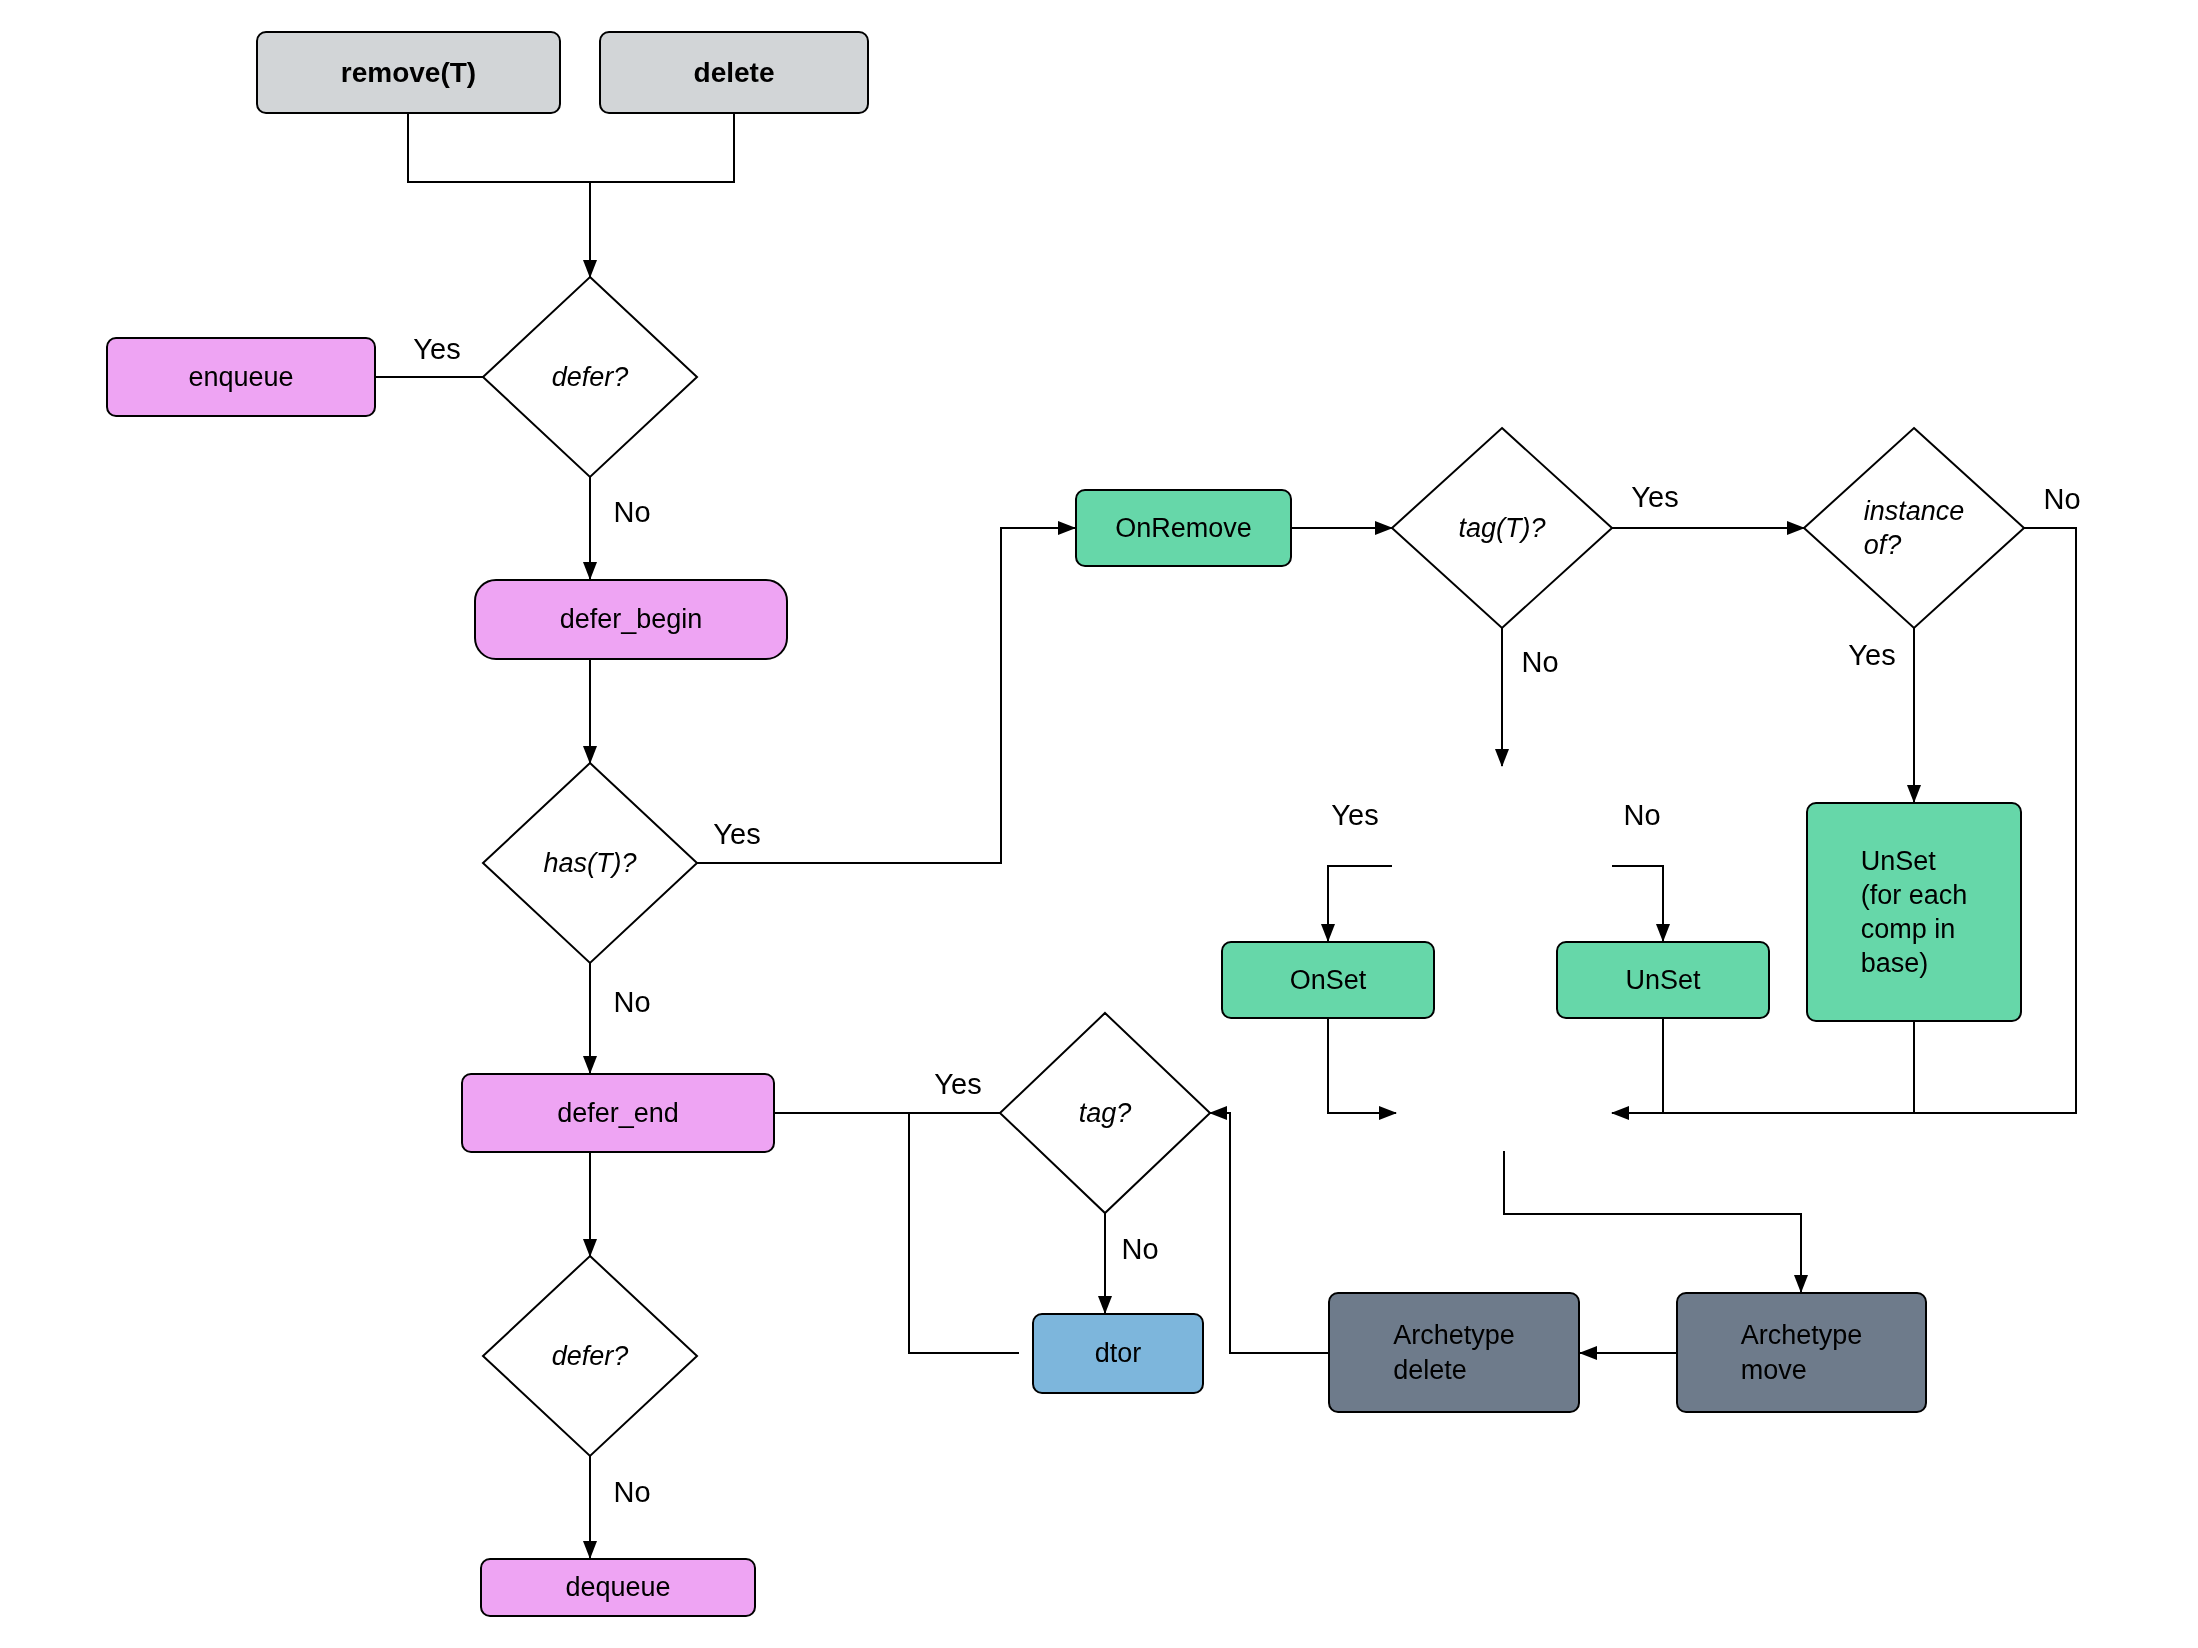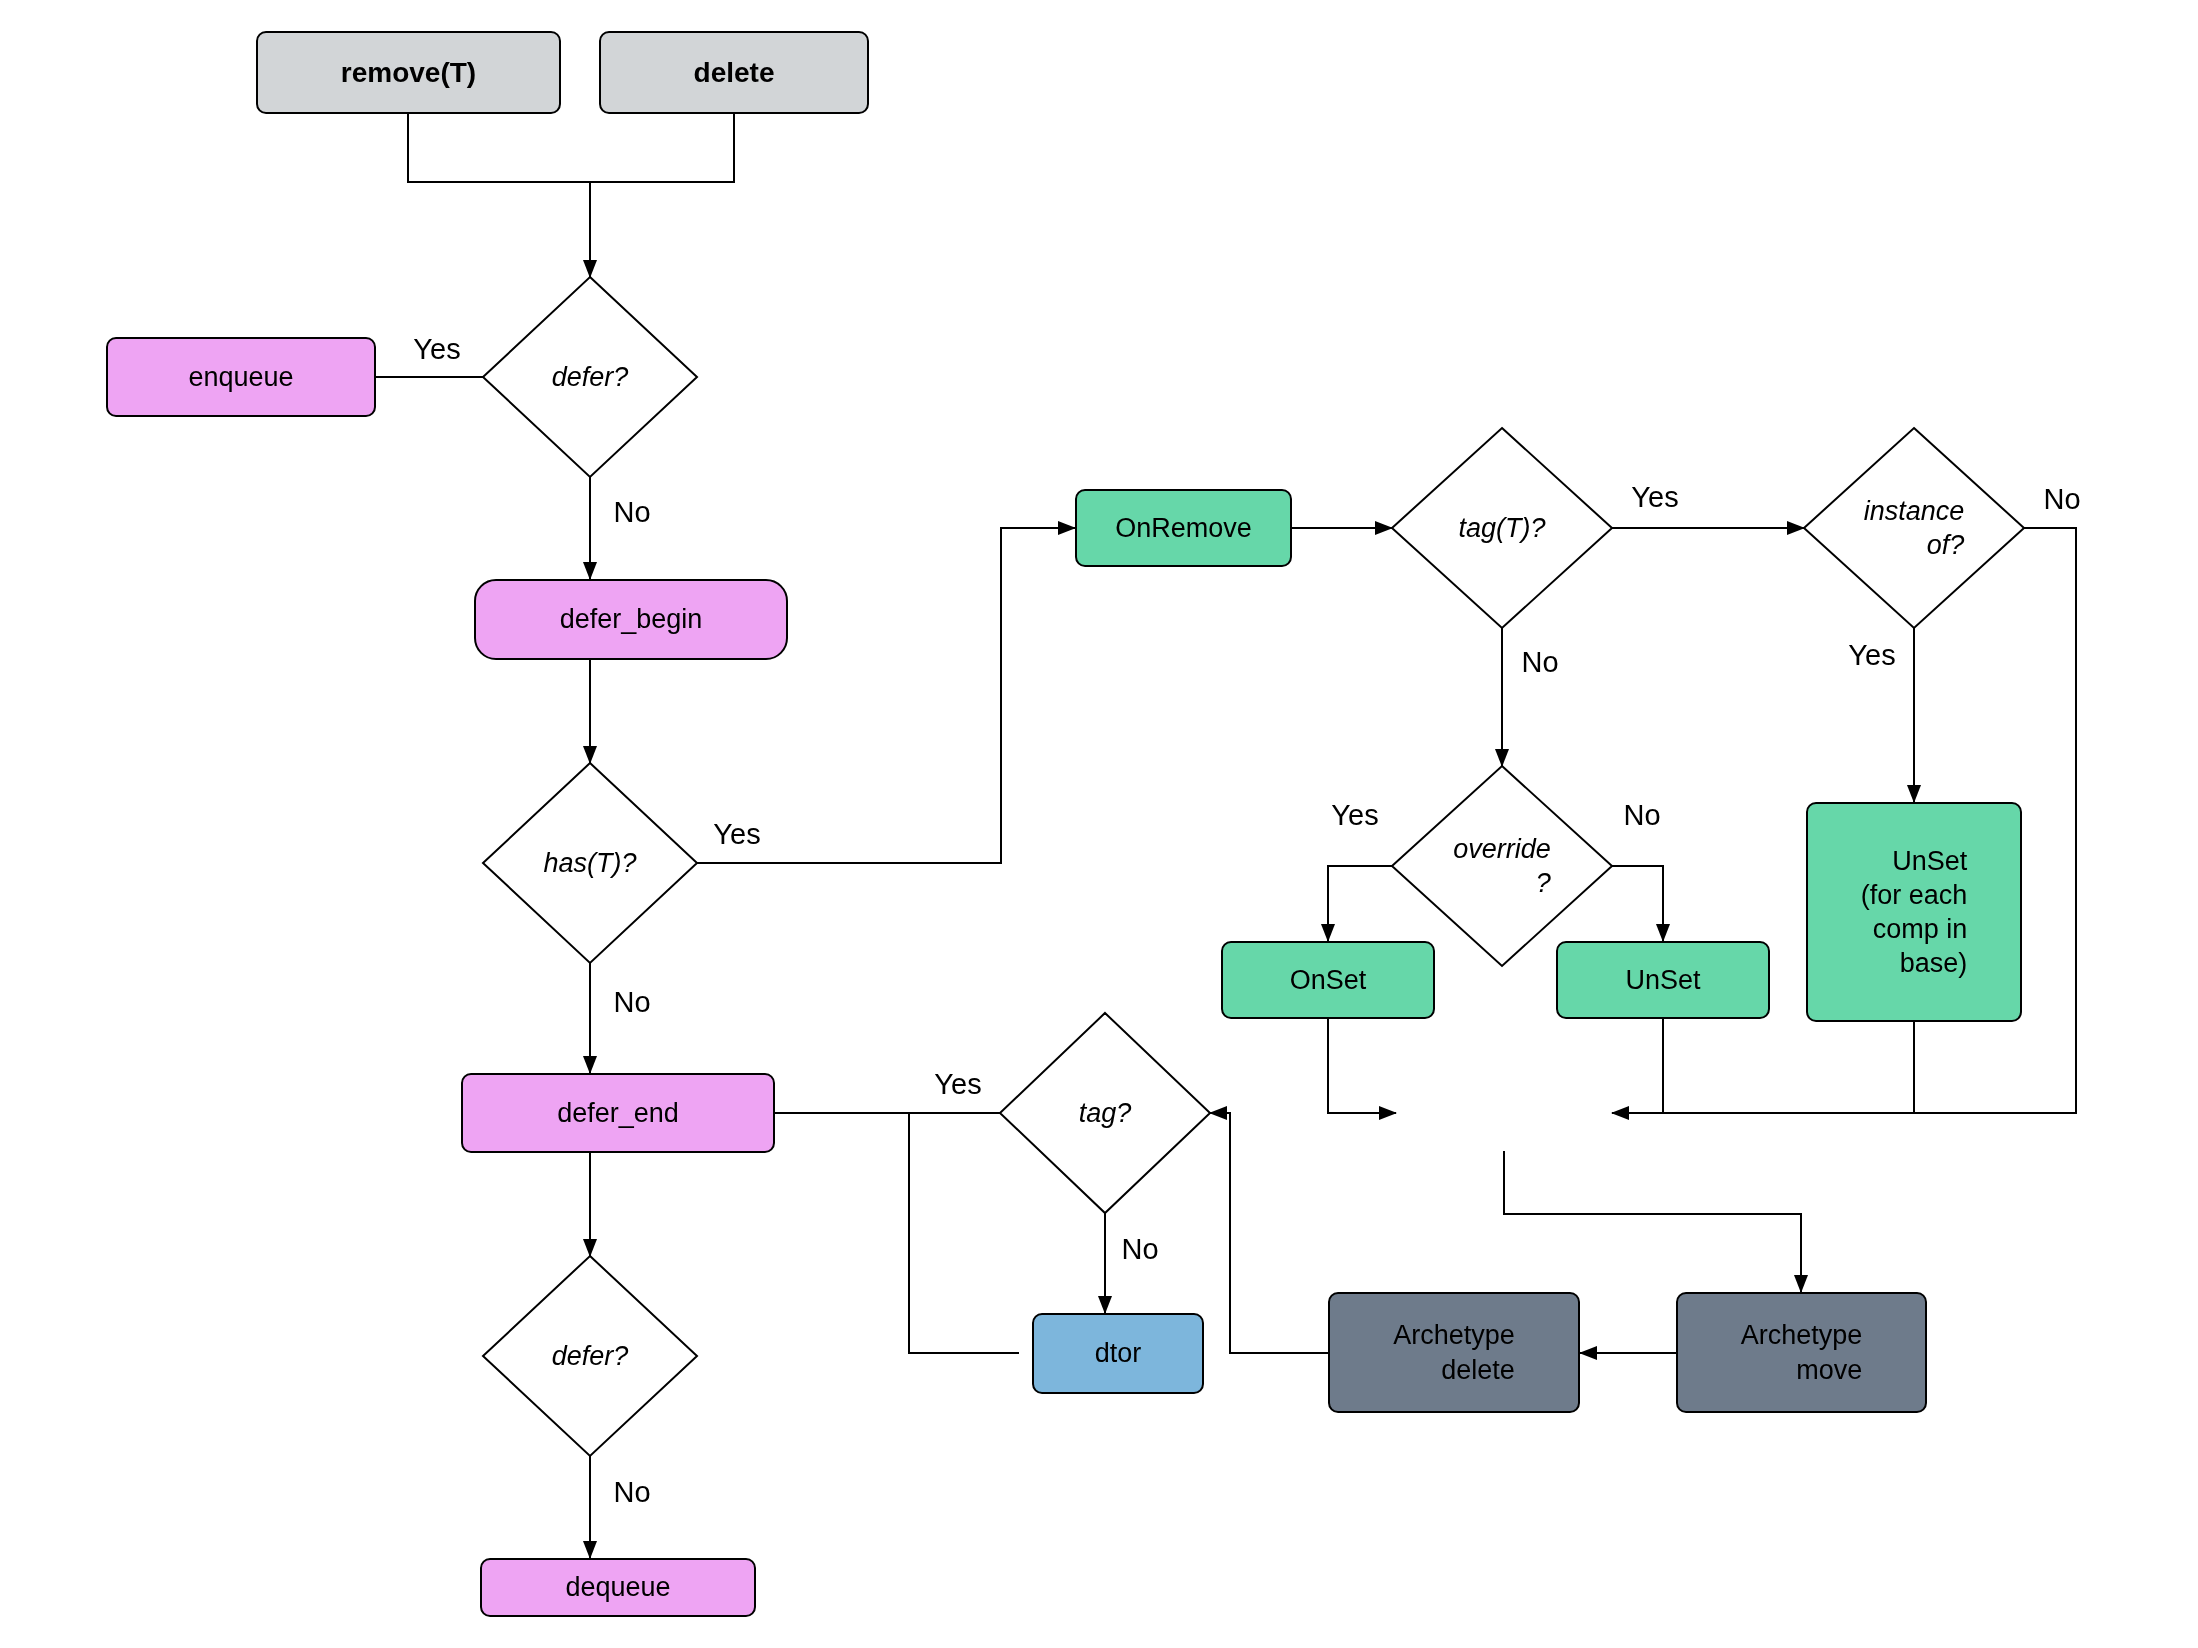--- a/index.html
+++ b/index.html
@@ -14,21 +14,21 @@
     overflow:hidden;
   }
   .edges { position:absolute; left:0; top:0; width:2198px; height:1648px; }
   .edges polyline { fill:none; stroke:var(--c-line,#000); stroke-width:2; }
 
   .node {
     position:absolute;
     display:flex;
     align-items:center;
     justify-content:center;
-    text-align:right;
+    text-align:left;
     font-size:27px;
     line-height:1.26;
     white-space:pre-line;
   }
   .rect { border:2px solid #000; border-radius:10px; }
   .gray   { background:var(--c-gray,#d2d5d7); font-weight:bold; font-size:28px; }
   .purple { background:var(--c-purple,#eea4f3);margin-left:28px; }
   .green  { background:var(--c-green,#66d7a9); }
   .slate  { background:var(--c-slate,#6e7b8b); }
   .blue   { background:var(--c-blue,#7db6dc);margin-left:13px; }
@@ -157,27 +157,20 @@
       </svg>
     <span class="lbl">tag(T)?</span>
   </div>
   <div class="node diamond n-instanceof">
     <svg viewBox="0 0 100 100" preserveAspectRatio="none">
         <polygon points="50,0 100,50 50,100 0,50"></polygon>
       </svg>
     <span class="lbl">instance
 of?</span>
   </div>
-  <div class="node diamond n-override">
-    <svg viewBox="0 0 100 100" preserveAspectRatio="none">
-        <polygon points="50,0 100,50 50,100 0,50"></polygon>
-      </svg>
-    <span class="lbl">override
-?</span>
-  </div>
   <div class="node diamond n-tag">
     <svg viewBox="0 0 100 100" preserveAspectRatio="none">
         <polygon points="50,0 100,50 50,100 0,50"></polygon>
       </svg>
     <span class="lbl">tag?</span>
   </div>
   <div class="node diamond n-defer2">
     <svg viewBox="0 0 100 100" preserveAspectRatio="none">
         <polygon points="50,0 100,50 50,100 0,50"></polygon>
       </svg>

